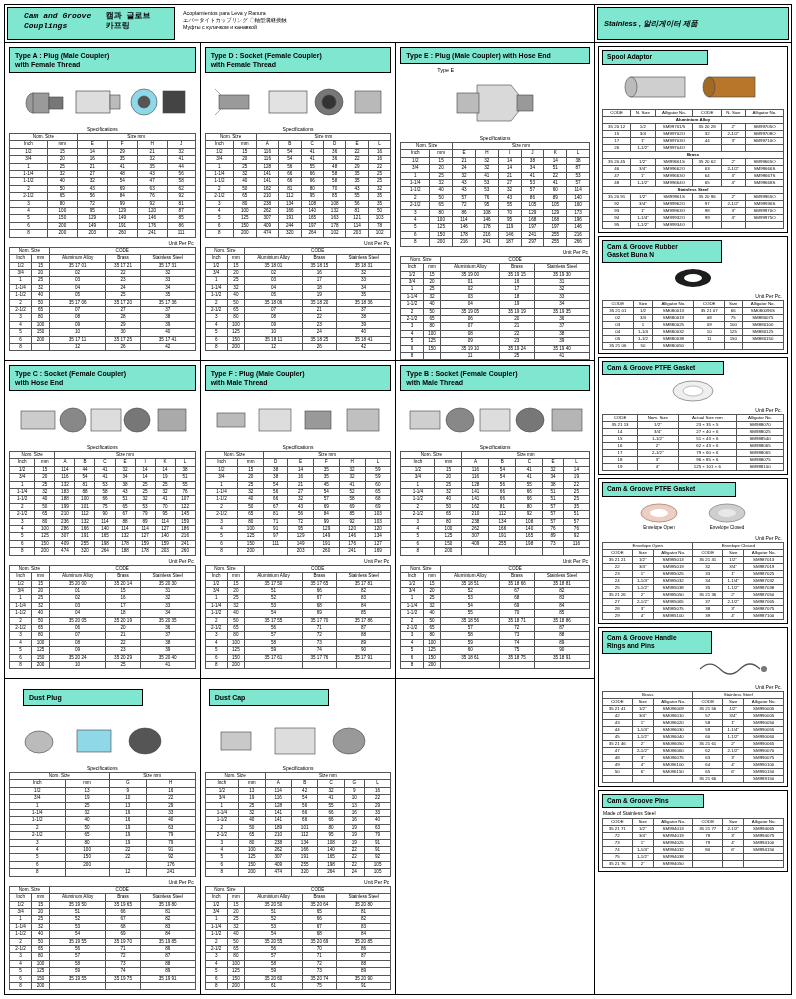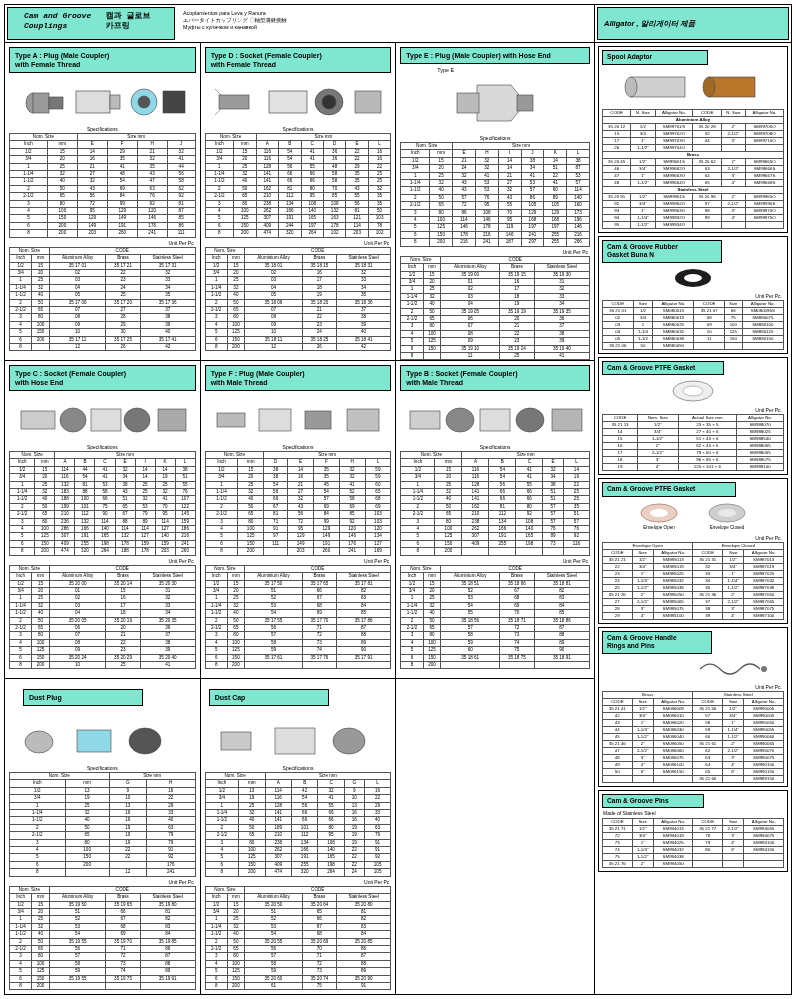--- a/index.html
+++ b/index.html
@@ -69,21 +69,21 @@
         <div class="hdr-title-en">Cam and Groove Couplings</div>
         <div class="hdr-title-kr">캠과 글로브 카프링</div>
       </div>
       <div class="hdr-sub">
         <div>Acoplamientos para Leva y Ranura</div>
         <div>エバータイトカップリング   〇軸型溝継接触</div>
         <div>Муфты с кулачком и канавкой</div>
       </div>
     </div>
     <div class="hdr-right">
-      <div class="hdr-right-box">Alligator ,  알리게이터 제품</div>
+      <div class="hdr-right-box">Stainless ,  알리게이터 제품</div>
     </div>
   </div>
 
   <div class="body">
 
     <div class="col-main">
 
       <div class="mrow" style="height:318px;">
 
         <div class="mcell" style="width:196px;">

